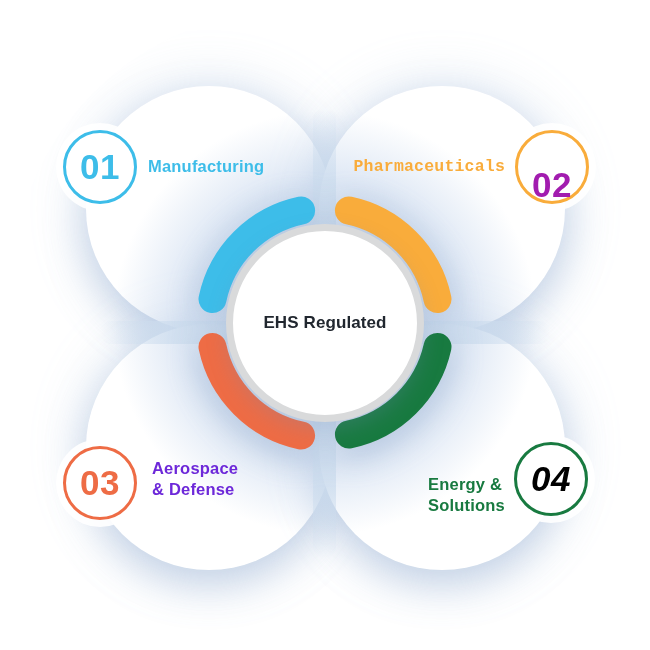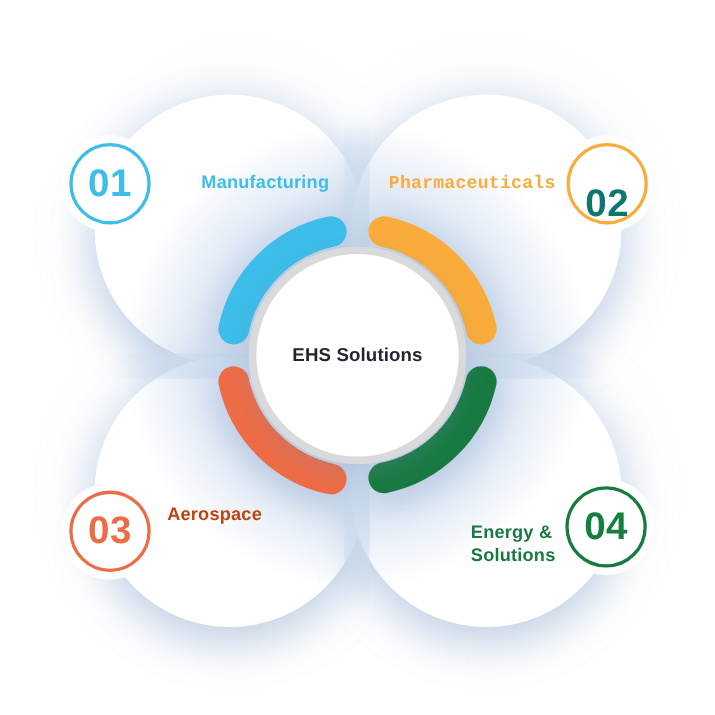--- a/index.html
+++ b/index.html
@@ -76,21 +76,21 @@
   }
   .badge.b01 { left: 53px;  top: 121px; }
   .badge.b02 { left: 505px; top: 121px; }
   .badge.b03 { left: 53px;  top: 437px; }
   .badge.b04 { left: 504px; top: 433px; }
   .q-label {
     position: absolute; font-weight: 700;
     font-size: 16.5px; line-height: 21px; letter-spacing: 0.2px;
   }
   .q-label span { display: block; }
-  .label-01 { left: 138px; top: 147px; text-align: left; margin-left: 35px; }
+  .label-01 { left: 138px; top: 147px; text-align: left; }
   .label-02 { right: 145px; top: 147px; text-align: right; }
   .label-03 { left: 142px; top: 449px; text-align: left; }
   .label-04 { right: 145px; top: 465px; text-align: left; }
 </style>
 </head>
 <body>
 
 <div class="stage">
   <div class="card">
 
@@ -106,47 +106,48 @@
 
     <svg class="ring-svg" viewBox="0 0 650 650">
       <path d="M 212.51 299.09 A 115 115 0 0 1 301.09 210.51" fill="none" stroke-width="28" stroke-linecap="round" stroke="#3DBDE9"></path>
       <path d="M 348.91 210.51 A 115 115 0 0 1 437.49 299.09" fill="none" stroke-width="28" stroke-linecap="round" stroke="#F9AC3B"></path>
       <path d="M 437.49 346.91 A 115 115 0 0 1 348.91 434.49" fill="none" stroke-width="28" stroke-linecap="round" stroke="#187A40"></path>
       <path d="M 301.09 435.49 A 115 115 0 0 1 212.51 346.91" fill="none" stroke-width="28" stroke-linecap="round" stroke="#EE6C45"></path>
     </svg>
 
     <div class="center-circle">
       <div class="center-title" style="color: rgb(33, 39, 47);">
-        <span>EHS Solutions</span>
+        <span>EHS Regulated</span>
       </div>
     </div>
 
     <div class="badge b01" style="border-color: rgb(61, 189, 233);">
       <span class="num" style="color: rgb(61, 189, 233);">01</span>
     </div>
     <div class="badge b02" style="border-color: rgb(249, 172, 59);">
-      <span class="num" style="color: #0f766e; margin-top: 36px;">02</span>
+      <span class="num" style="color: #a21caf; margin-top: 36px;">02</span>
     </div>
     <div class="badge b03" style="border-color: rgb(238, 108, 69);">
       <span class="num" style="color: rgb(238, 108, 69);">03</span>
     </div>
     <div class="badge b04" style="border-color: rgb(24, 122, 64);">
-      <span class="num" style="color: #15803d;">04</span>
+      <span class="num" style="color: #000000; font-style: italic;">04</span>
     </div>
 
     <div class="q-label label-01" style="color: rgb(61, 189, 233);">
       <span>Manufacturing</span>
       <span></span>
     </div>
     <div class="q-label label-02" style="color: rgb(249, 172, 59); font-family: Liberation Mono, monospace;">
       <span>Pharmaceuticals</span>
       <span></span>
     </div>
-    <div class="q-label label-03" style="color: #c2410c;">
+    <div class="q-label label-03" style="color: #6d28d9;">
       <span>Aerospace</span>
+      <span>&amp; Defense</span>
     </div>
     <div class="q-label label-04" style="color: rgb(24, 122, 64);">
       <span>Energy &amp;</span>
       <span>Solutions</span>
     </div>
 
   </div>
 </div>
 
 </body></html>

